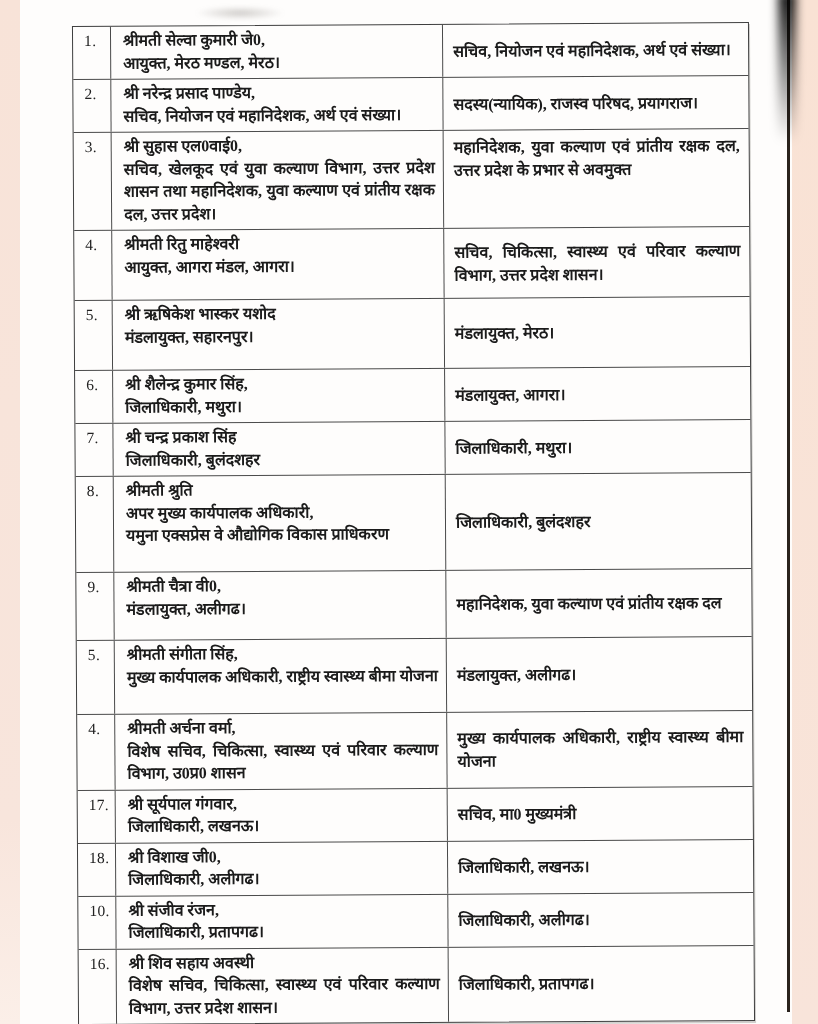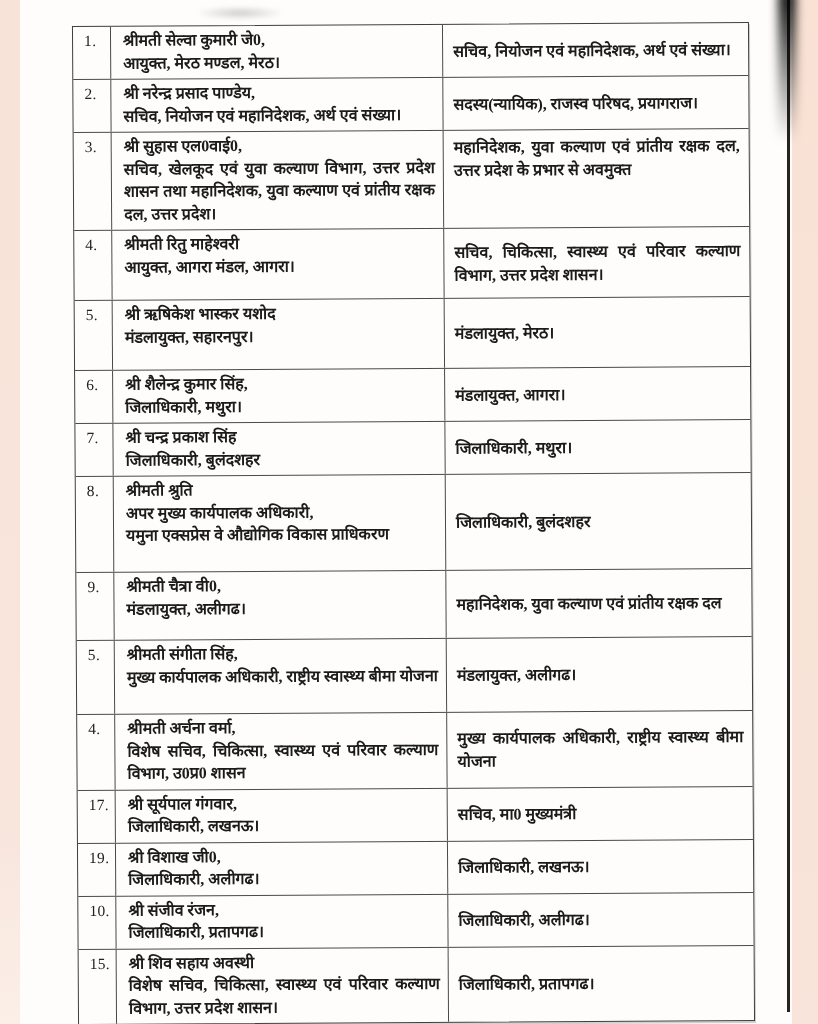--- a/index.html
+++ b/index.html
@@ -208,41 +208,41 @@
       <div class="c-serial">17.</div>
       <div class="c-officer">
           <div class="line">श्री सूर्यपाल गंगवार,</div>
           <div class="line">जिलाधिकारी, लखनऊ।</div>
         </div>
       <div class="c-posting">
           <div class="line">सचिव, मा0 मुख्यमंत्री</div>
         </div>
     </div>
       <div class="t-row">
-      <div class="c-serial">19.</div>
+      <div class="c-serial">18.</div>
       <div class="c-officer">
           <div class="line">श्री विशाख जी0,</div>
           <div class="line">जिलाधिकारी, अलीगढ।</div>
         </div>
       <div class="c-posting">
           <div class="line">जिलाधिकारी, लखनऊ।</div>
         </div>
     </div>
       <div class="t-row">
       <div class="c-serial">10.</div>
       <div class="c-officer">
           <div class="line">श्री संजीव रंजन,</div>
           <div class="line">जिलाधिकारी, प्रतापगढ।</div>
         </div>
       <div class="c-posting">
           <div class="line">जिलाधिकारी, अलीगढ।</div>
         </div>
     </div>
       <div class="t-row">
-      <div class="c-serial">15.</div>
+      <div class="c-serial">16.</div>
       <div class="c-officer">
           <div class="line">श्री शिव सहाय अवस्थी</div>
           <div class="line">विशेष सचिव, चिकित्सा, स्वास्थ्य एवं परिवार कल्याण विभाग, उत्तर प्रदेश शासन।</div>
         </div>
       <div class="c-posting">
           <div class="line">जिलाधिकारी, प्रतापगढ।</div>
         </div>
     </div>
     </div>
 

